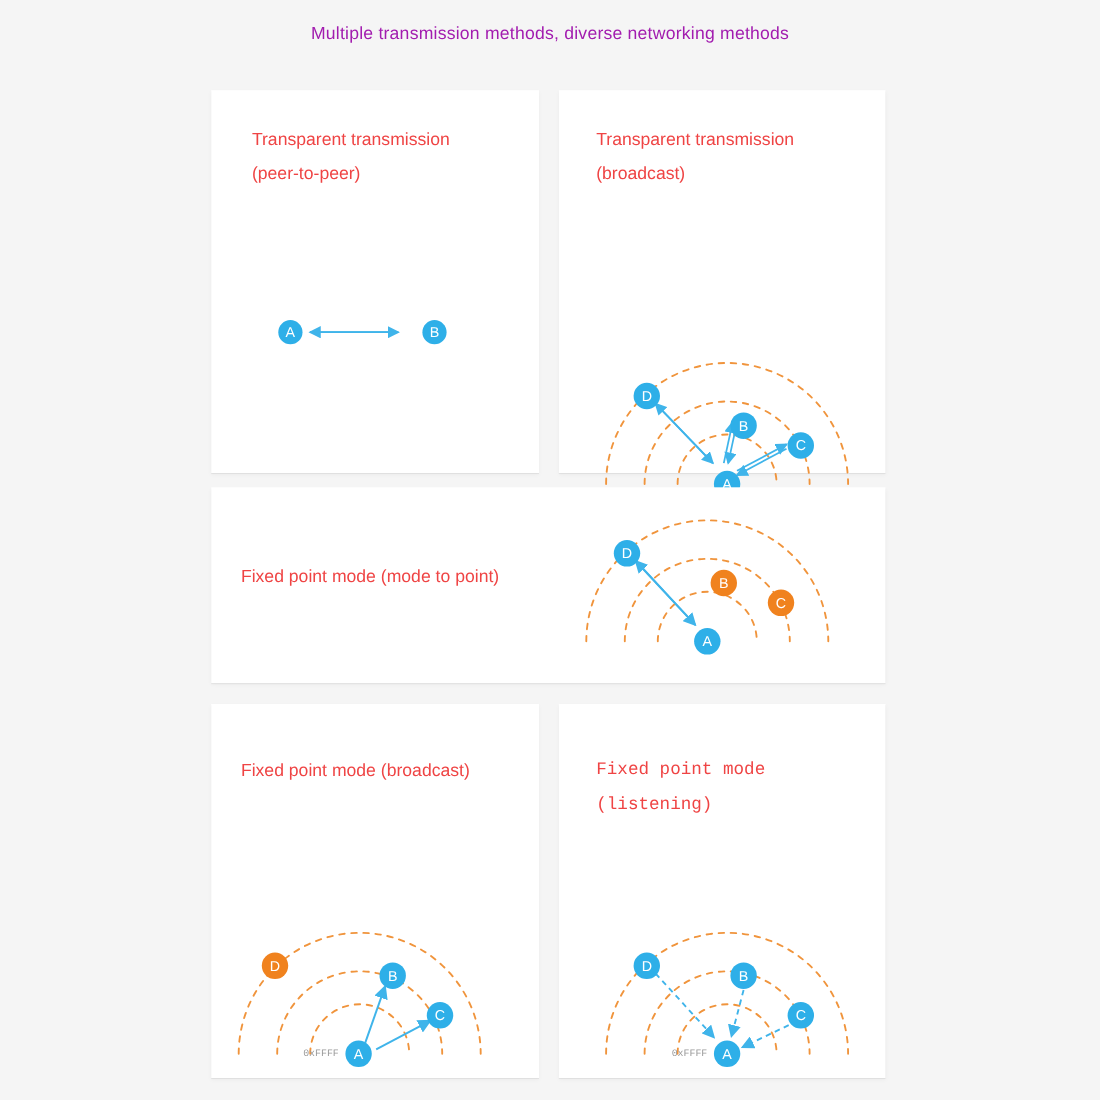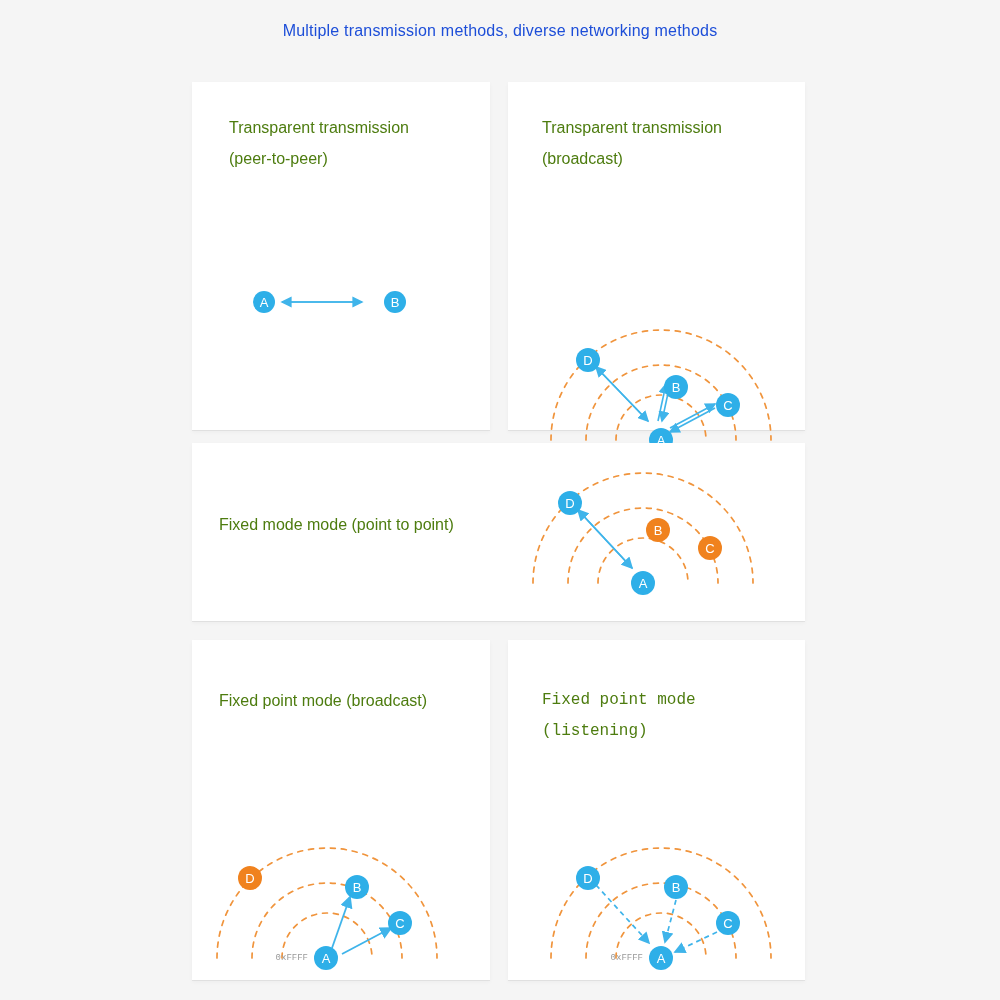--- a/index.html
+++ b/index.html
@@ -8,31 +8,31 @@
     background:#f5f5f5;
     font-family:"Liberation Sans", sans-serif;
     color:#333;
     overflow:hidden;
   }
   .page{position:relative;width:1000px;height:1000px;}
 
   .page-title{
     position:absolute;left:0;top:22px;width:1000px;
     text-align:center;
-    font-size:16px;color:#1d4ed8;letter-spacing:.2px;
+    font-size:16px;color:#a21caf;letter-spacing:.2px;
   }
 
   .card{
     position:absolute;
     background:#ffffff;
     box-shadow:0 1px 0 rgba(0,0,0,.06), 0 2px 4px rgba(0,0,0,.04);
   }
   .card-title{
     position:absolute;
-    font-size:16px;line-height:31px;color:#4d7c0f;
+    font-size:16px;line-height:31px;color:#ef4444;
     white-space:pre-line;
   }
 
   
   #card-1{left:192px;top:82px;width:298px;height:348px;}
   #card-2{left:508px;top:82px;width:297px;height:348px;}
   #card-3{left:192px;top:443px;width:613px;height:178px;}
   #card-4{left:192px;top:640px;width:298px;height:340px;}
   #card-5{left:508px;top:640px;width:297px;height:340px;}
 
@@ -146,21 +146,21 @@
         </g>
         <g>
           <circle cx="143" cy="208" r="12" fill="#2eafe8"></circle>
           <text class="node-label" x="143" y="208">A</text>
         </g>
       </svg>
     </div>
   </div>
 
   <div class="card" id="card-3">
-    <div class="card-title" id="title-3">Fixed mode mode (point to point)</div>
+    <div class="card-title" id="title-3">Fixed point mode (mode to point)</div>
 
     <div class="diagram" id="diagram-3">
       <svg viewBox="0 0 270 160">
         <defs>
           <marker id="ah3" markerWidth="7" markerHeight="7" refX="6" refY="3.5" orient="auto">
             <path d="M0,0 L7,3.5 L0,7 z" fill="#3fb4ea"></path>
           </marker>
         </defs>
 
         <g fill="none" stroke="#f0943c" stroke-width="1.7" stroke-linecap="round" stroke-dasharray="5 6">

